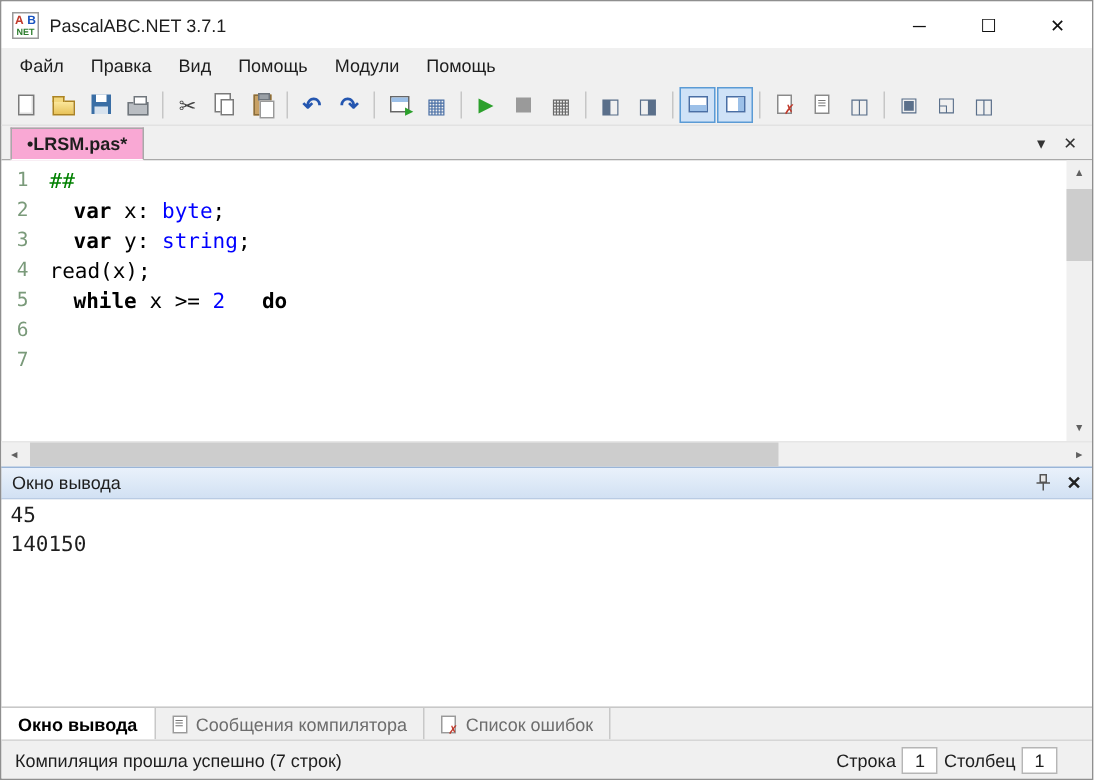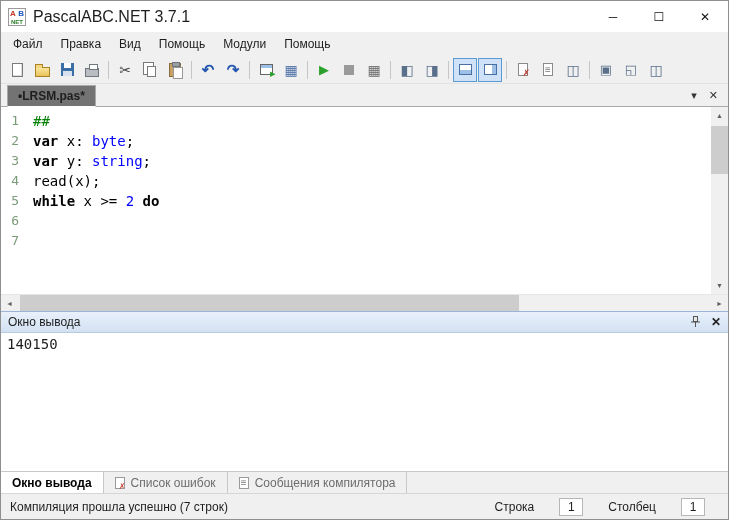--- a/index.html
+++ b/index.html
@@ -6,21 +6,21 @@
   html,body { width:729px; height:520px; overflow:hidden; }
   body { font-family:"Liberation Sans",sans-serif; font-size:12px; color:#1e1e1e; background:#f0f0f0; }
   .window { width:729px; height:520px; border:1px solid #8f8f8f; display:flex; flex-direction:column; background:#f0f0f0; }
 
   
   .titlebar { height:31px; flex:none; background:#fff; display:flex; align-items:center; padding-left:7px; gap:7px; }
   .app-icon { width:18px; height:18px; border:1px solid #9a9a9a; background:#fff; position:relative; flex:none; }
   .app-icon .ai-a { position:absolute; left:1px; top:0px; font-size:8px; font-weight:bold; color:#c0392b; }
   .app-icon .ai-b { position:absolute; right:1px; top:0px; font-size:8px; font-weight:bold; color:#1a54c0; }
   .app-icon .ai-n { position:absolute; left:2px; bottom:0px; font-size:6px; font-weight:bold; color:#2d7d2d; }
-  .title { font-size:16px; }
+  .title { font-size:12px; }
   .win-btns { margin-left:auto; display:flex; height:100%; }
   .win-btn { width:46px; height:100%; display:flex; align-items:center; justify-content:center; font-size:12px; color:#111; }
 
   
   .menubar { height:24px; flex:none; display:flex; align-items:stretch; background:#f0f0f0; padding-left:3px; }
   .menu-item { display:flex; align-items:center; padding:0 9px;text-align:right; }
 
   
   .toolbar { height:28px; flex:none; display:flex; align-items:center; background:#f0f0f0; padding:0 4px; gap:1px; border-bottom:1px solid #e2e2e2; }
   .tb-btn { width:24px; height:24px; display:flex; align-items:center; justify-content:center; border:1px solid transparent; flex:none; }
@@ -59,31 +59,31 @@
   .ic-pagex { width:10px; height:13px; background:#fff; border:1px solid #8a8a8a; position:relative; }
   .ic-pagex::after { content:"✗"; position:absolute; right:-3px; bottom:-3px; color:#c0392b; font-size:9px; }
   .ic-pagelines { width:10px; height:13px; background:#fff; border:1px solid #8a8a8a; position:relative; }
   .ic-pagelines::after { content:"≡"; position:absolute; left:1px; top:0; color:#777; font-size:10px; }
   .ic-winbox1::before { content:"◫"; font-size:14px; color:#5a6f8a; }
   .ic-winbox2::before { content:"▣"; font-size:13px; color:#5a6f8a; }
   .ic-winbox3::before { content:"◱"; font-size:13px; color:#5a6f8a; }
 
   
   .tabbar { height:23px; flex:none; background:#f0f0f0; display:flex; align-items:flex-end; border-bottom:1px solid #a9a9a9; }
-  .tab { background:#737373; border:1px solid #a9a9a9; border-bottom:1px solid #fff; margin-left:6px; margin-bottom:-1px; padding:3px 10px 3px; font-weight:bold; font-size:12px; }
+  .tab { background:#f9a8d4; border:1px solid #a9a9a9; border-bottom:1px solid #fff; margin-left:6px; margin-bottom:-1px; padding:3px 10px 3px; font-weight:bold; font-size:12px; }
   .tab-tools { margin-left:auto; display:flex; align-items:center; gap:12px; padding:0 10px 4px 0; color:#333; }
   .tab-tools span { font-size:11px; }
 
   
   .editor-wrap { flex:1; background:#fff; display:flex; flex-direction:column; min-height:0; }
   .editor-main { flex:1; display:flex; min-height:0; }
   .code-area { flex:1; padding-top:4px; font-family:"DejaVu Sans Mono",monospace; font-size:14px; line-height:20px; overflow:hidden; }
   .code-line { display:flex; white-space:pre; }
   .ln { flex:none; width:32px; text-align:right; padding-right:14px; color:#7a9a7a; font-size:13px; }
-  .seg-kw { font-weight:bold; color:#000; }
+  .seg-kw { font-weight:bold; color:#000;margin-left:16px; }
   .seg-type { color:#0000ff; }
   .seg-num { color:#0000ff; }
   .seg-com { color:#008000; }
   .seg-pl { color:#000; }
 
   
   .vscroll { flex:none; width:17px; background:#f0f0f0; display:flex; flex-direction:column; }
   .sc-btn { flex:none; width:17px; height:17px; display:flex; align-items:center; justify-content:center; font-size:7px; color:#606060; }
   .vtrack { flex:1; position:relative; }
   .vthumb { position:absolute; top:2px; left:0; width:17px; height:48px; background:#cdcdcd; }
@@ -102,21 +102,21 @@
   .btab { display:flex; align-items:center; gap:6px; padding:0 11px; color:#6d6d6d; border-right:1px solid #c8c8c8; }
   .btab.active { background:#fff; color:#000; font-weight:bold; }
   .bic { flex:none; }
   .bic-errors { width:10px; height:12px; background:#fff; border:1px solid #9a9a9a; position:relative; }
   .bic-errors::after { content:"✗"; position:absolute; right:-2px; bottom:-3px; color:#c0392b; font-size:8px; }
   .bic-compiler { width:10px; height:12px; background:#fff; border:1px solid #9a9a9a; position:relative; }
   .bic-compiler::after { content:"≡"; position:absolute; left:1px; top:-1px; color:#777; font-size:10px; }
 
   
   .statusbar { height:26px; flex:none; background:#f0f0f0; border-top:1px solid #d6d6d6; display:flex; align-items:center; padding:0 9px; }
-  .status-right { margin-left:auto; display:flex; align-items:center; gap:25px; padding-right:14px; }
+  .status-right { margin-left:auto; display:flex; align-items:center; gap:4px; padding-right:14px; }
   .status-val { min-width:24px; text-align:center; background:#fff; border:1px solid #b6b6b6; padding:1px 6px; }
 
   svg { display:block; }
 </style>
 </head>
 <body>
 
 <div class="window">
 
   <div class="titlebar">
@@ -271,34 +271,35 @@
             <rect x="3.5" y="0.5" width="4" height="5" fill="#e8e8e8" stroke="#555"></rect>
             <line x1="1" y1="6" x2="10" y2="6" stroke="#555"></line>
             <line x1="5.5" y1="6" x2="5.5" y2="11" stroke="#555"></line>
           </svg>
       </span>
       <span class="xx">✕</span>
     </span>
   </div>
 
   <div class="out-content">
+      <div>45</div>
       <div>140150</div>
     </div>
 
   <div class="bottom-tabs">
       <div class="btab active">
         <span>Окно вывода</span>
       </div>
       <div class="btab">
+        <span class="bic bic-compiler"></span>
+        <span>Сообщения компилятора</span>
+      </div>
+      <div class="btab">
         <span class="bic bic-errors"></span>
         <span>Список ошибок</span>
-      </div>
-      <div class="btab">
-        <span class="bic bic-compiler"></span>
-        <span>Сообщения компилятора</span>
       </div>
     </div>
 
   <div class="statusbar">
     <span>Компиляция прошла успешно (7 строк)</span>
     <span class="status-right">
       <span>Строка</span>
       <span class="status-val">1</span>
       <span>Столбец</span>
       <span class="status-val">1</span>

